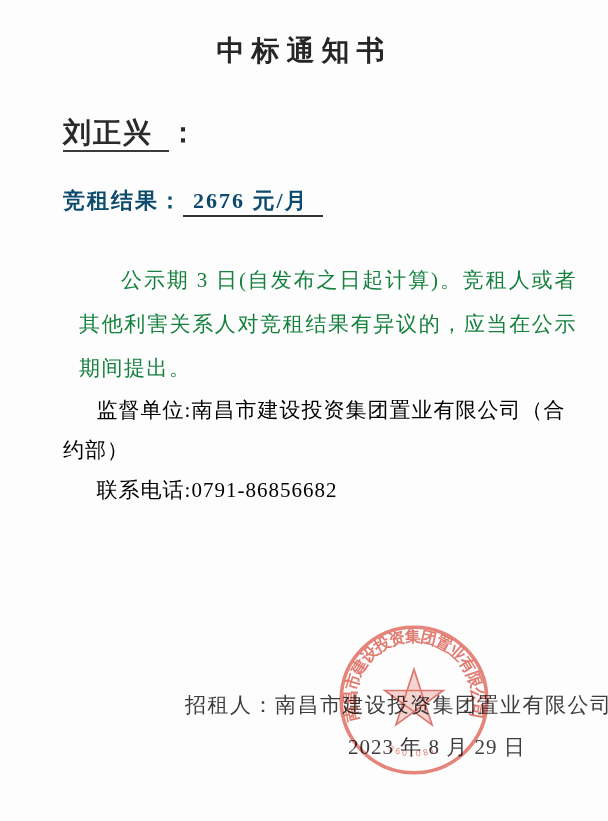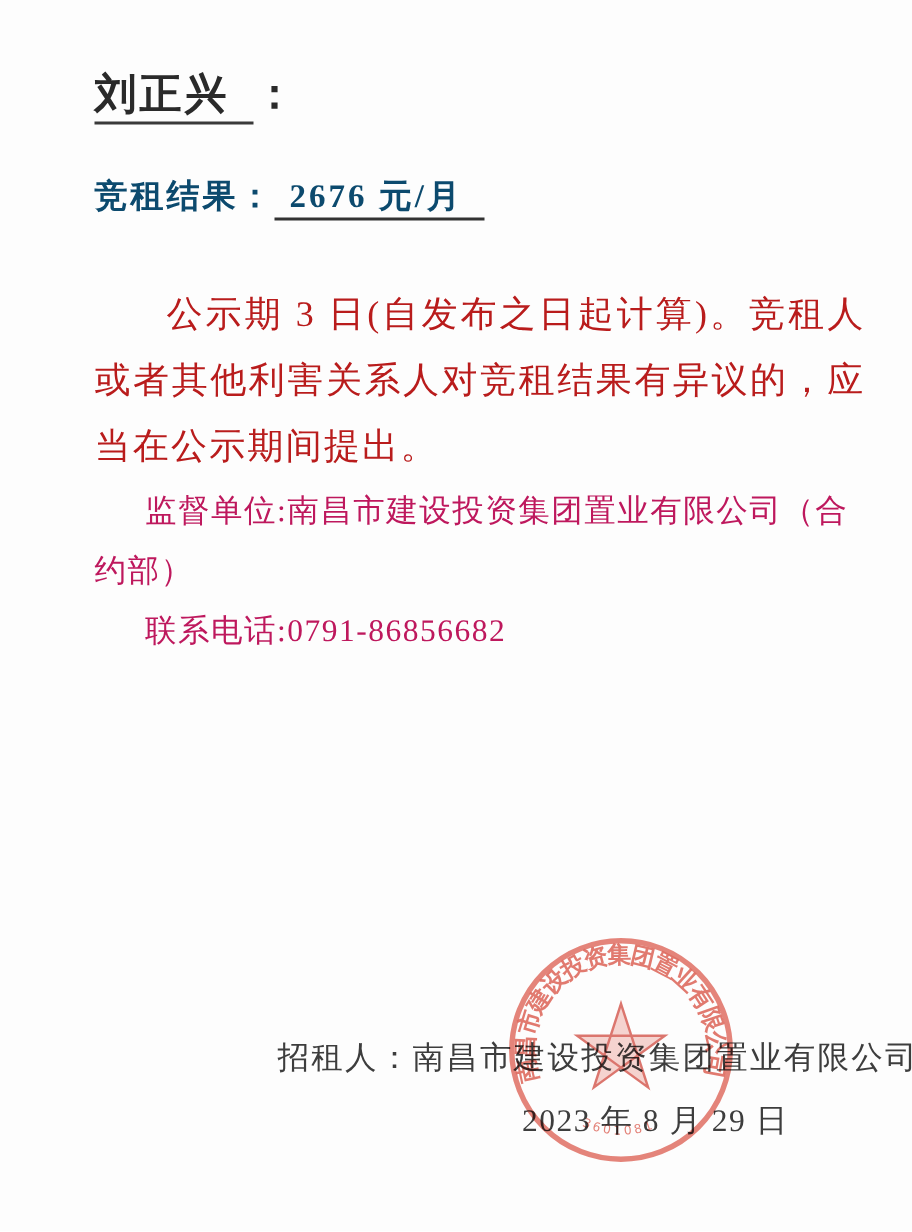--- a/index.html
+++ b/index.html
@@ -62,35 +62,35 @@
     font-size: 22px;
     font-weight: bold;
     color: #0c4a6e;
     letter-spacing: 2px;
   }
   .result-value {
     border-bottom: 2px solid #333333;
     padding: 0 14px 2px 10px;
   }
   .notice-para {
-    margin: 42px 0 0 0;
-    font-size: 24px;
+    margin: 42px 0 0 16px;
+    font-size: 21px;
     line-height: 44px;
     letter-spacing: 1.5px;
     text-align: justify;
     text-indent: 2em;
-    color: #b91c1c;
+    color: #15803d;
   }
   .info-line {
     margin: 0;
     font-size: 21px;
     line-height: 40px;
     letter-spacing: 1px;
     text-indent: 1.6em;
-    color: #be185d;
+    color: #000000;
   }
   .sig-lessor {
     position: absolute;
     left: 185px;
     top: 691px;
     font-size: 21px;
     letter-spacing: 1.5px;
     color: #3d3d3d;
     white-space: nowrap;
   }
@@ -111,20 +111,21 @@
     height: 160px;
     mix-blend-mode: multiply;
     opacity: 0.88;
   }
 </style>
 </head>
 <body>
 
 <div class="page">
 
+  <h1 class="doc-title">中标通知书</h1>
 
   <div class="content">
 
     <div class="salutation"><span class="recipient-name">刘正兴</span><span>：</span></div>
 
 
     <p class="result-line"><span>竞租结果：</span><span class="result-value">2676 元/月</span></p>
 
     <p class="notice-para">公示期 3 日(自发布之日起计算)。竞租人或者其他利害关系人对竞租结果有异议的，应当在公示期间提出。</p>
 

